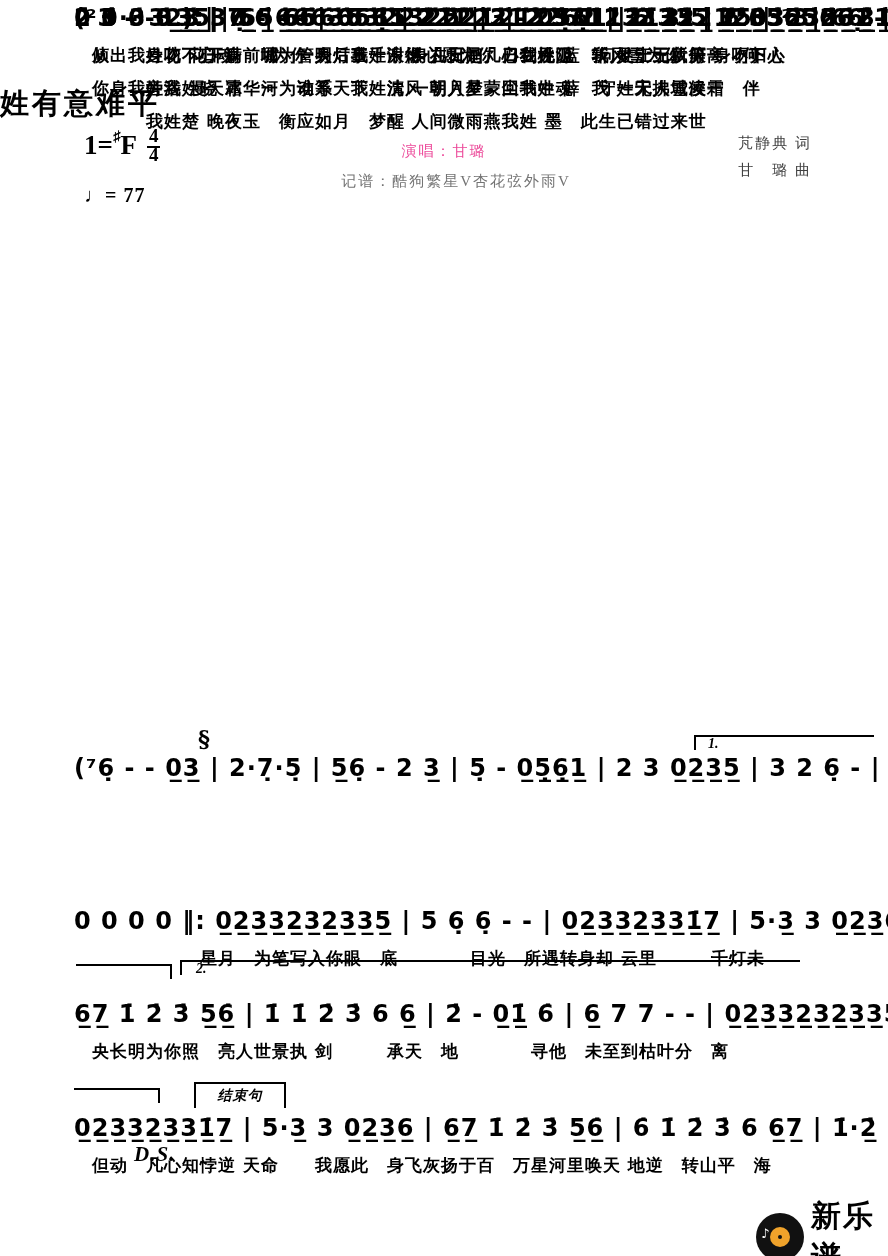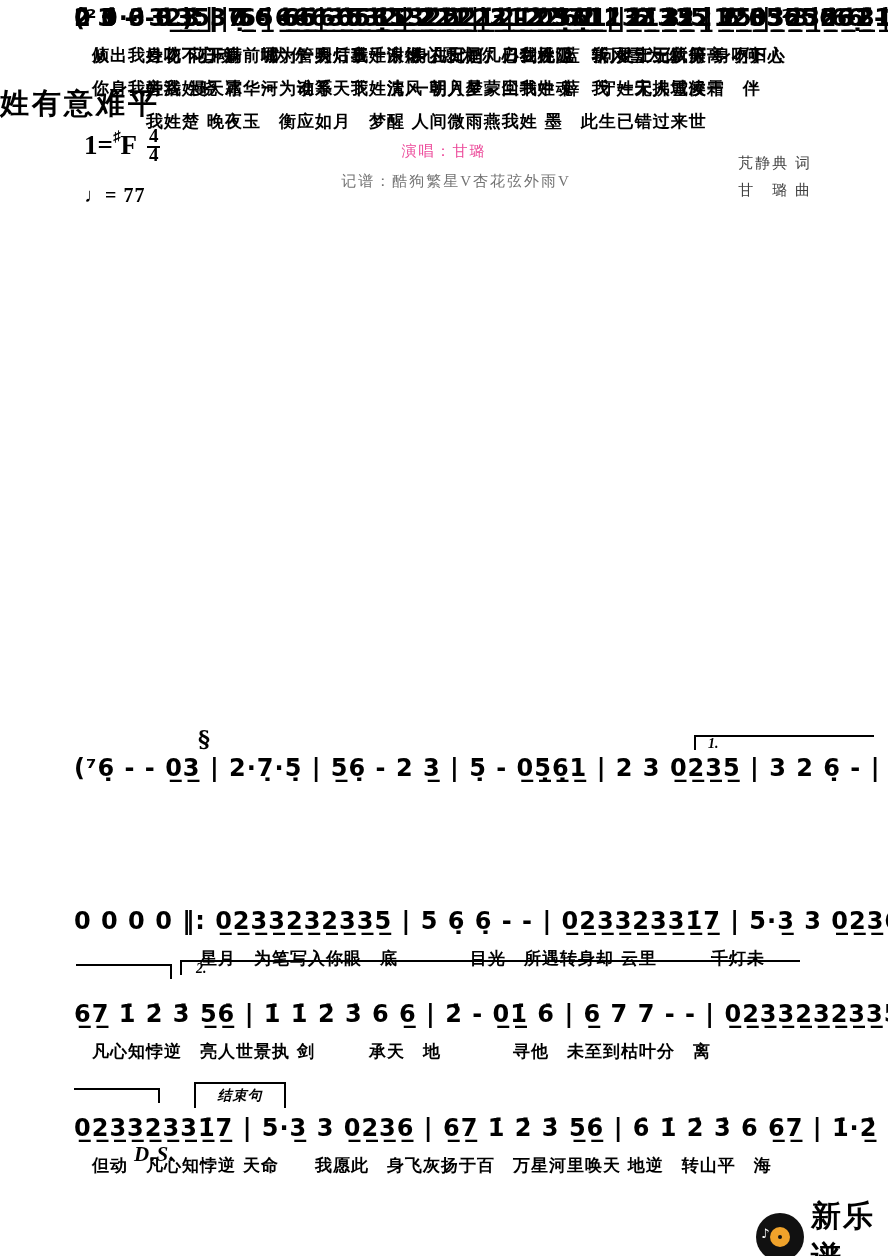--- a/index.html
+++ b/index.html
@@ -13,21 +13,21 @@
   .keyline{font-size:27px;display:flex;align-items:center;}
   .accidental{font-size:15px;vertical-align:top;position:relative;top:-9px;}
   .frac{display:inline-block;text-align:center;margin-left:10px;font-size:19px;line-height:19px;}
   .frac .num{border-bottom:2px solid #000;padding:0 2px;}
   .tempoline{font-size:20px;margin-top:20px;letter-spacing:1px;}
   .singer{position:absolute;top:142px;left:0;width:100%;text-align:center;font-size:15px;color:#ec4899;
           font-family:Liberation Sans, sans-serif;letter-spacing:2px;}
   .transcriber{position:absolute;top:172px;left:12px;width:100%;text-align:center;font-size:15px;color:#737373;
           font-family:"Liberation Serif","DejaVu Serif",serif;letter-spacing:2px;}
   .credits{position:absolute;right:76px;top:130px;text-align:left;font-size:15px;color:#3f3f3f;
-           font-family:"Liberation Serif","DejaVu Serif",serif;line-height:27px;letter-spacing:2px;margin-top:20px;}
+           font-family:"Liberation Serif","DejaVu Serif",serif;line-height:27px;letter-spacing:2px;}
   
   .system{position:absolute;left:74px;right:0;}
   .system:nth-of-type(1){top:208px;}
   .system:nth-of-type(2){top:290px;}
   .system:nth-of-type(3){top:400px;}
   .system:nth-of-type(4){top:505px;}
   .system:nth-of-type(5){top:610px;}
   .system:nth-of-type(6){top:750px;}
   .system:nth-of-type(7){top:903px;}
   .system:nth-of-type(8){top:996px;}
@@ -86,21 +86,21 @@
 
   <div class="system">
     <div class="notes">(⁷6̣ - - 0̲3̲ | 2·7̣·5̣ | 5̲6̣ - 2 3̲ | 5̣ - 0̲5̣̲6̣̲1̲ | 2 3 0̲2̲3̲5̲ | 3 2 6̣ - | 0 5 2·3̲ | 6̣ - - - |</div>
   </div>
   <div class="system">
     <div class="notes">0 0 0 0 ‖: 0̲2̲3̲3̲2̲3̲2̲3̲3̲5̲ | 5 6̣ 6̣ - - | 0̲2̲3̲3̲2̲3̲3̲1̲̇7̲ | 5·3̲ 3 0̲2̲3̲6̲ |</div>
     <div class="lyr">　　　　　　　星月　为笔写入你眼　底　　　　目光　所遇转身却 云里　　　千灯未</div>
   </div>
   <div class="system">
     <div class="notes">6̲7̲ 1̇ 2̇ 3̇ 5̲6̲̇ | 1̇ 1̇ 2̇ 3̇ 6 6̲ | 2̇ - 0̲1̲̇ 6̇ | 6̲ 7 7 - - | 0̲2̲3̲3̲2̲3̲2̲3̲3̲5̲ | 5 3̇ 3 - - |</div>
-    <div class="lyr">　凡心知悖逆　亮人世景执 剑　　　承天　地　　　　寻他　未至到枯叶分　离</div>
+    <div class="lyr">　央长明为你照　亮人世景执 剑　　　承天　地　　　　寻他　未至到枯叶分　离</div>
   </div>
   <div class="system">
     <div class="notes">0̲2̲3̲3̲2̲3̲3̲1̲̇7̲ | 5·3̲ 3 0̲2̲3̲6̲ | 6̲7̲ 1̇ 2̇ 3̇ 5̲6̲̇ | 6̇ 1̇ 2̇ 3̇ 6 6̲7̲ | 1̇·2̲̇ 2̇ 3̇ 4̇·3̲̇ 3̇ 2̇ |</div>
     <div class="lyr">　但动　凡心知悖逆 天命　　我愿此　身飞灰扬于百　万星河里唤天 地逆　转山平　海</div>
   </div>
   <div class="system">
     <div class="notes">2̇ 3̇ - 3 3̲5̲ | 6̲5̲̇6̲̇6̲̇6̲3̲̇5̲3̲̇2̲̇2̲̇2̲̇2̲̇1̲̇ | 2̲̇1̲̇2̲̇3̲̇3̲̇1̲̇2̲̇3̲̇3̲̇3̲̇3̲̇ | 2̇ 6̲5̲6̲5̲6̲6̲1̲̇ |</div>
     <div class="lyr">　倾　我姓花 花开满　城为一人　我姓谢 身在无间　心在桃源　我 姓江无所厌离　何</div>
     <div class="lyr">　　　我姓洛 漫天冰　河为谁等　我姓沈 一朝入梦　回书中魂　我 姓宋拂雪凌霜　伴</div>
   </div>

